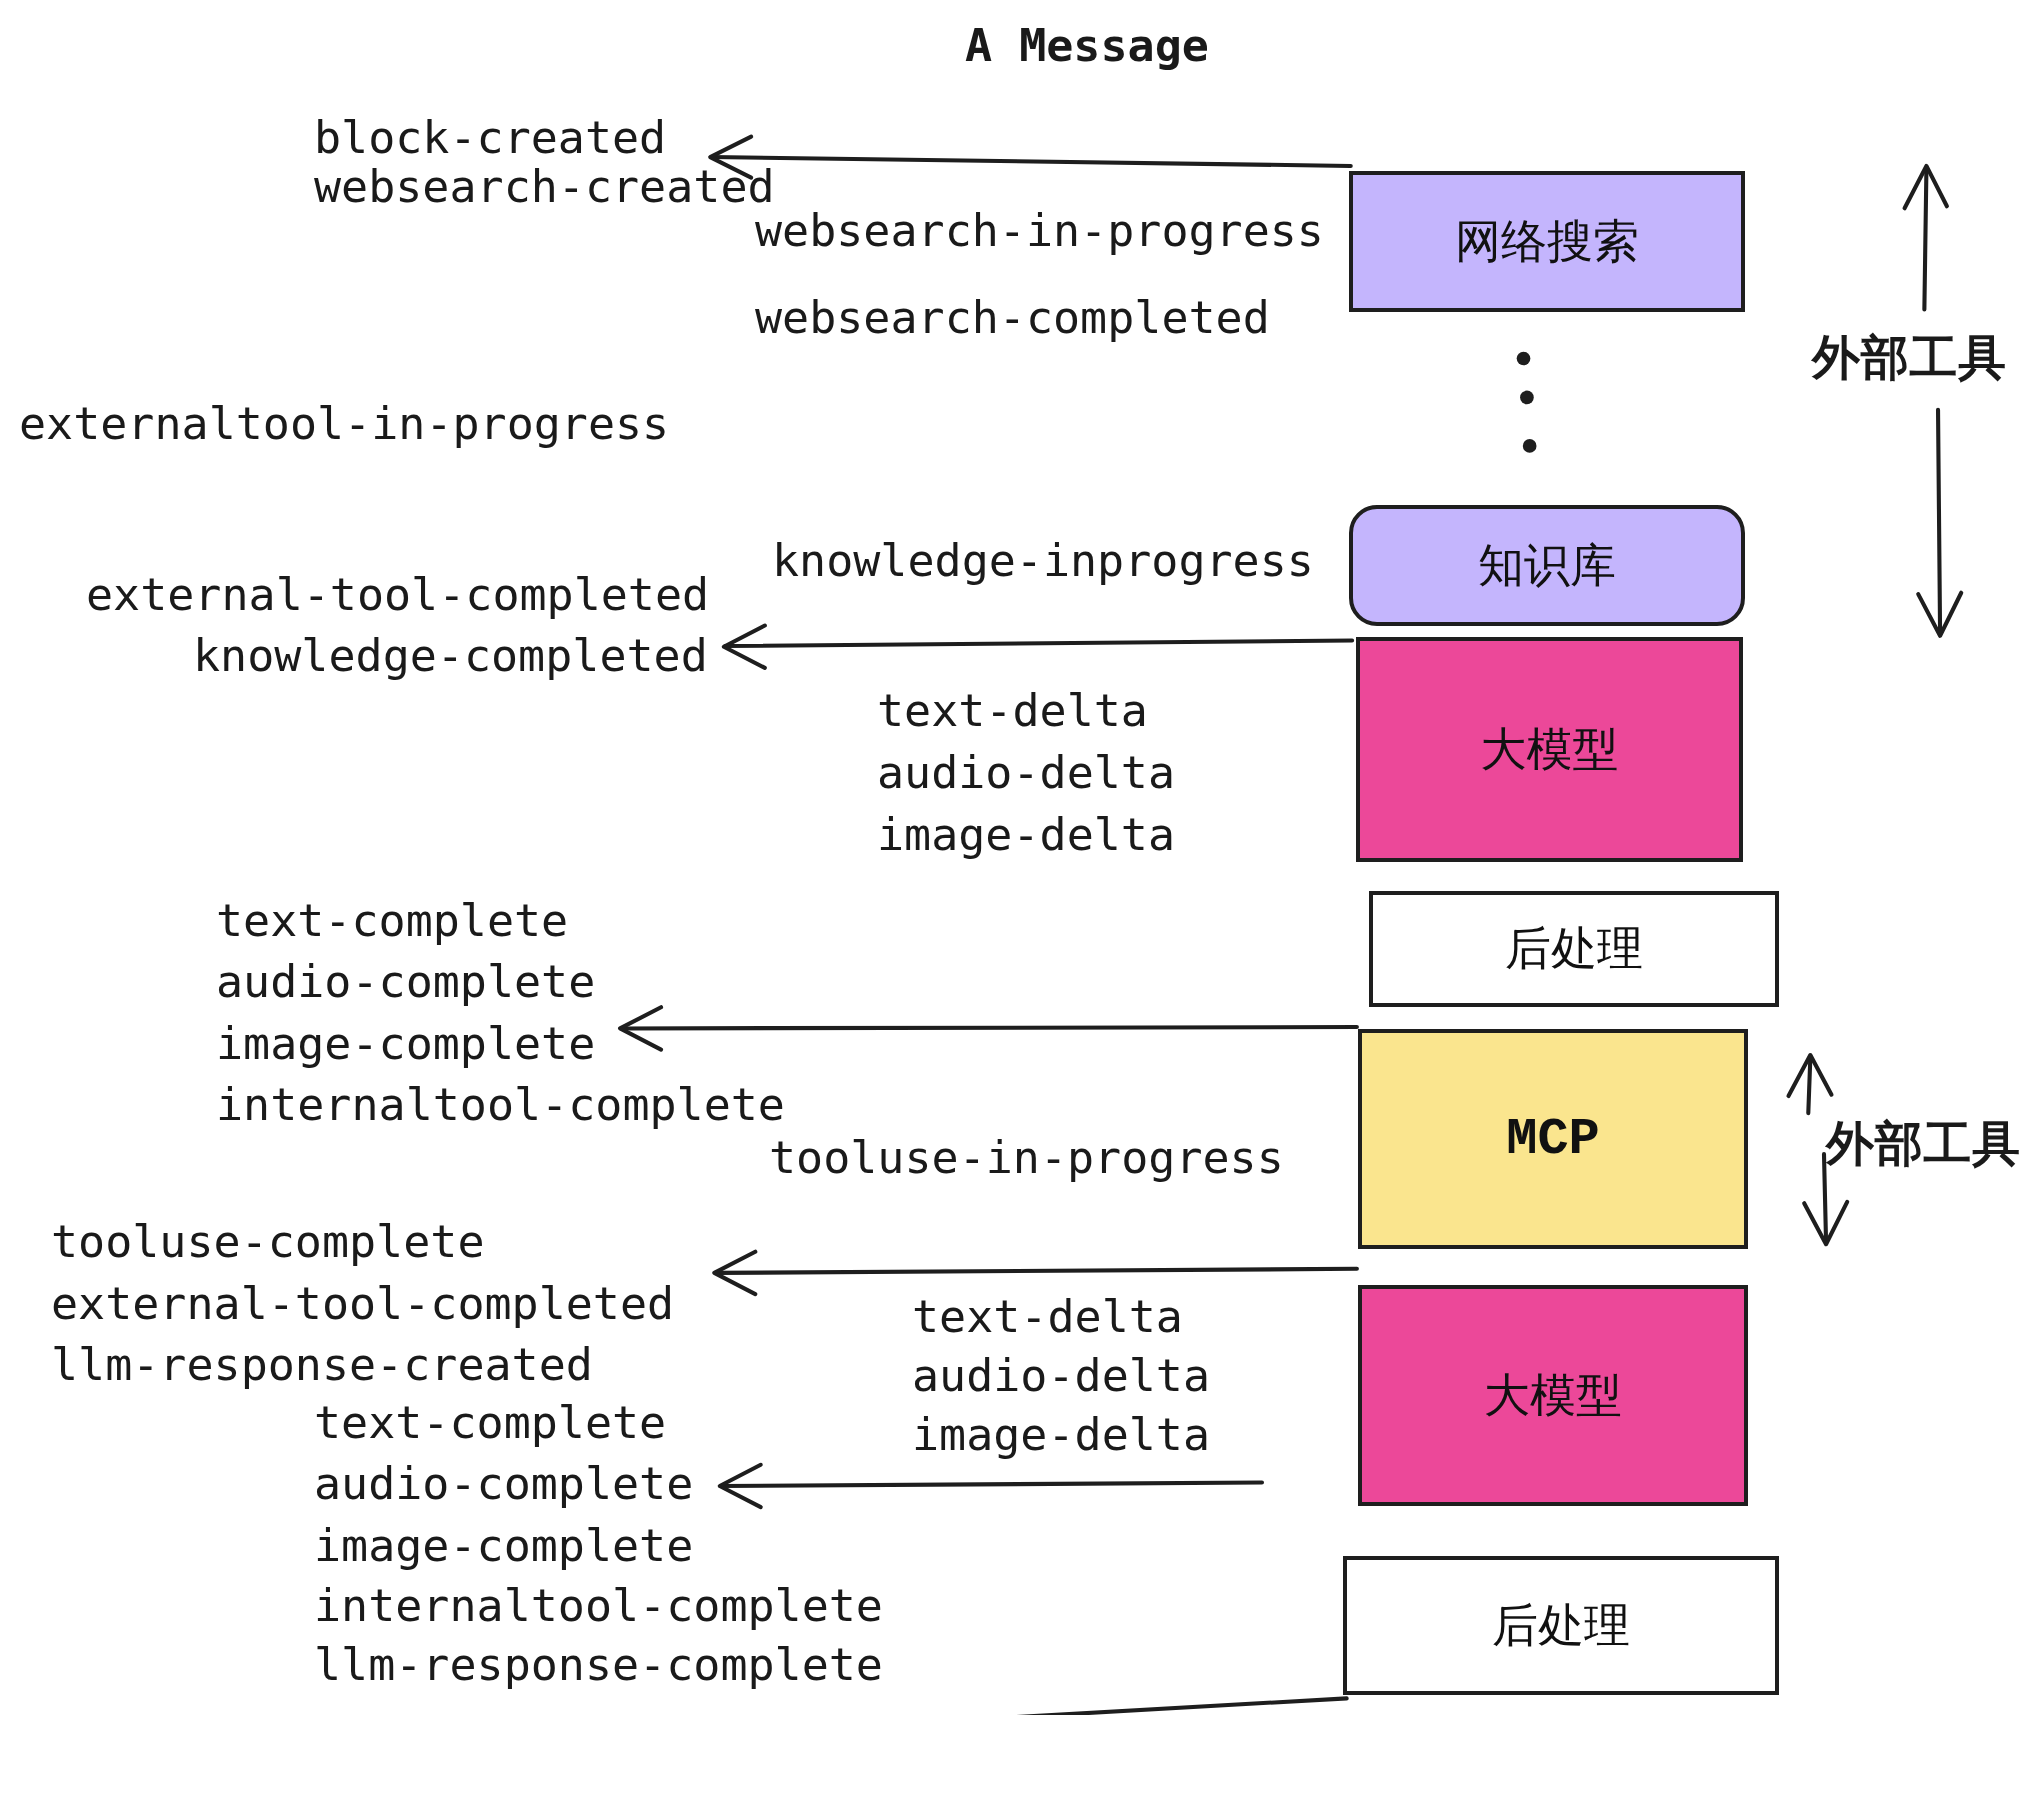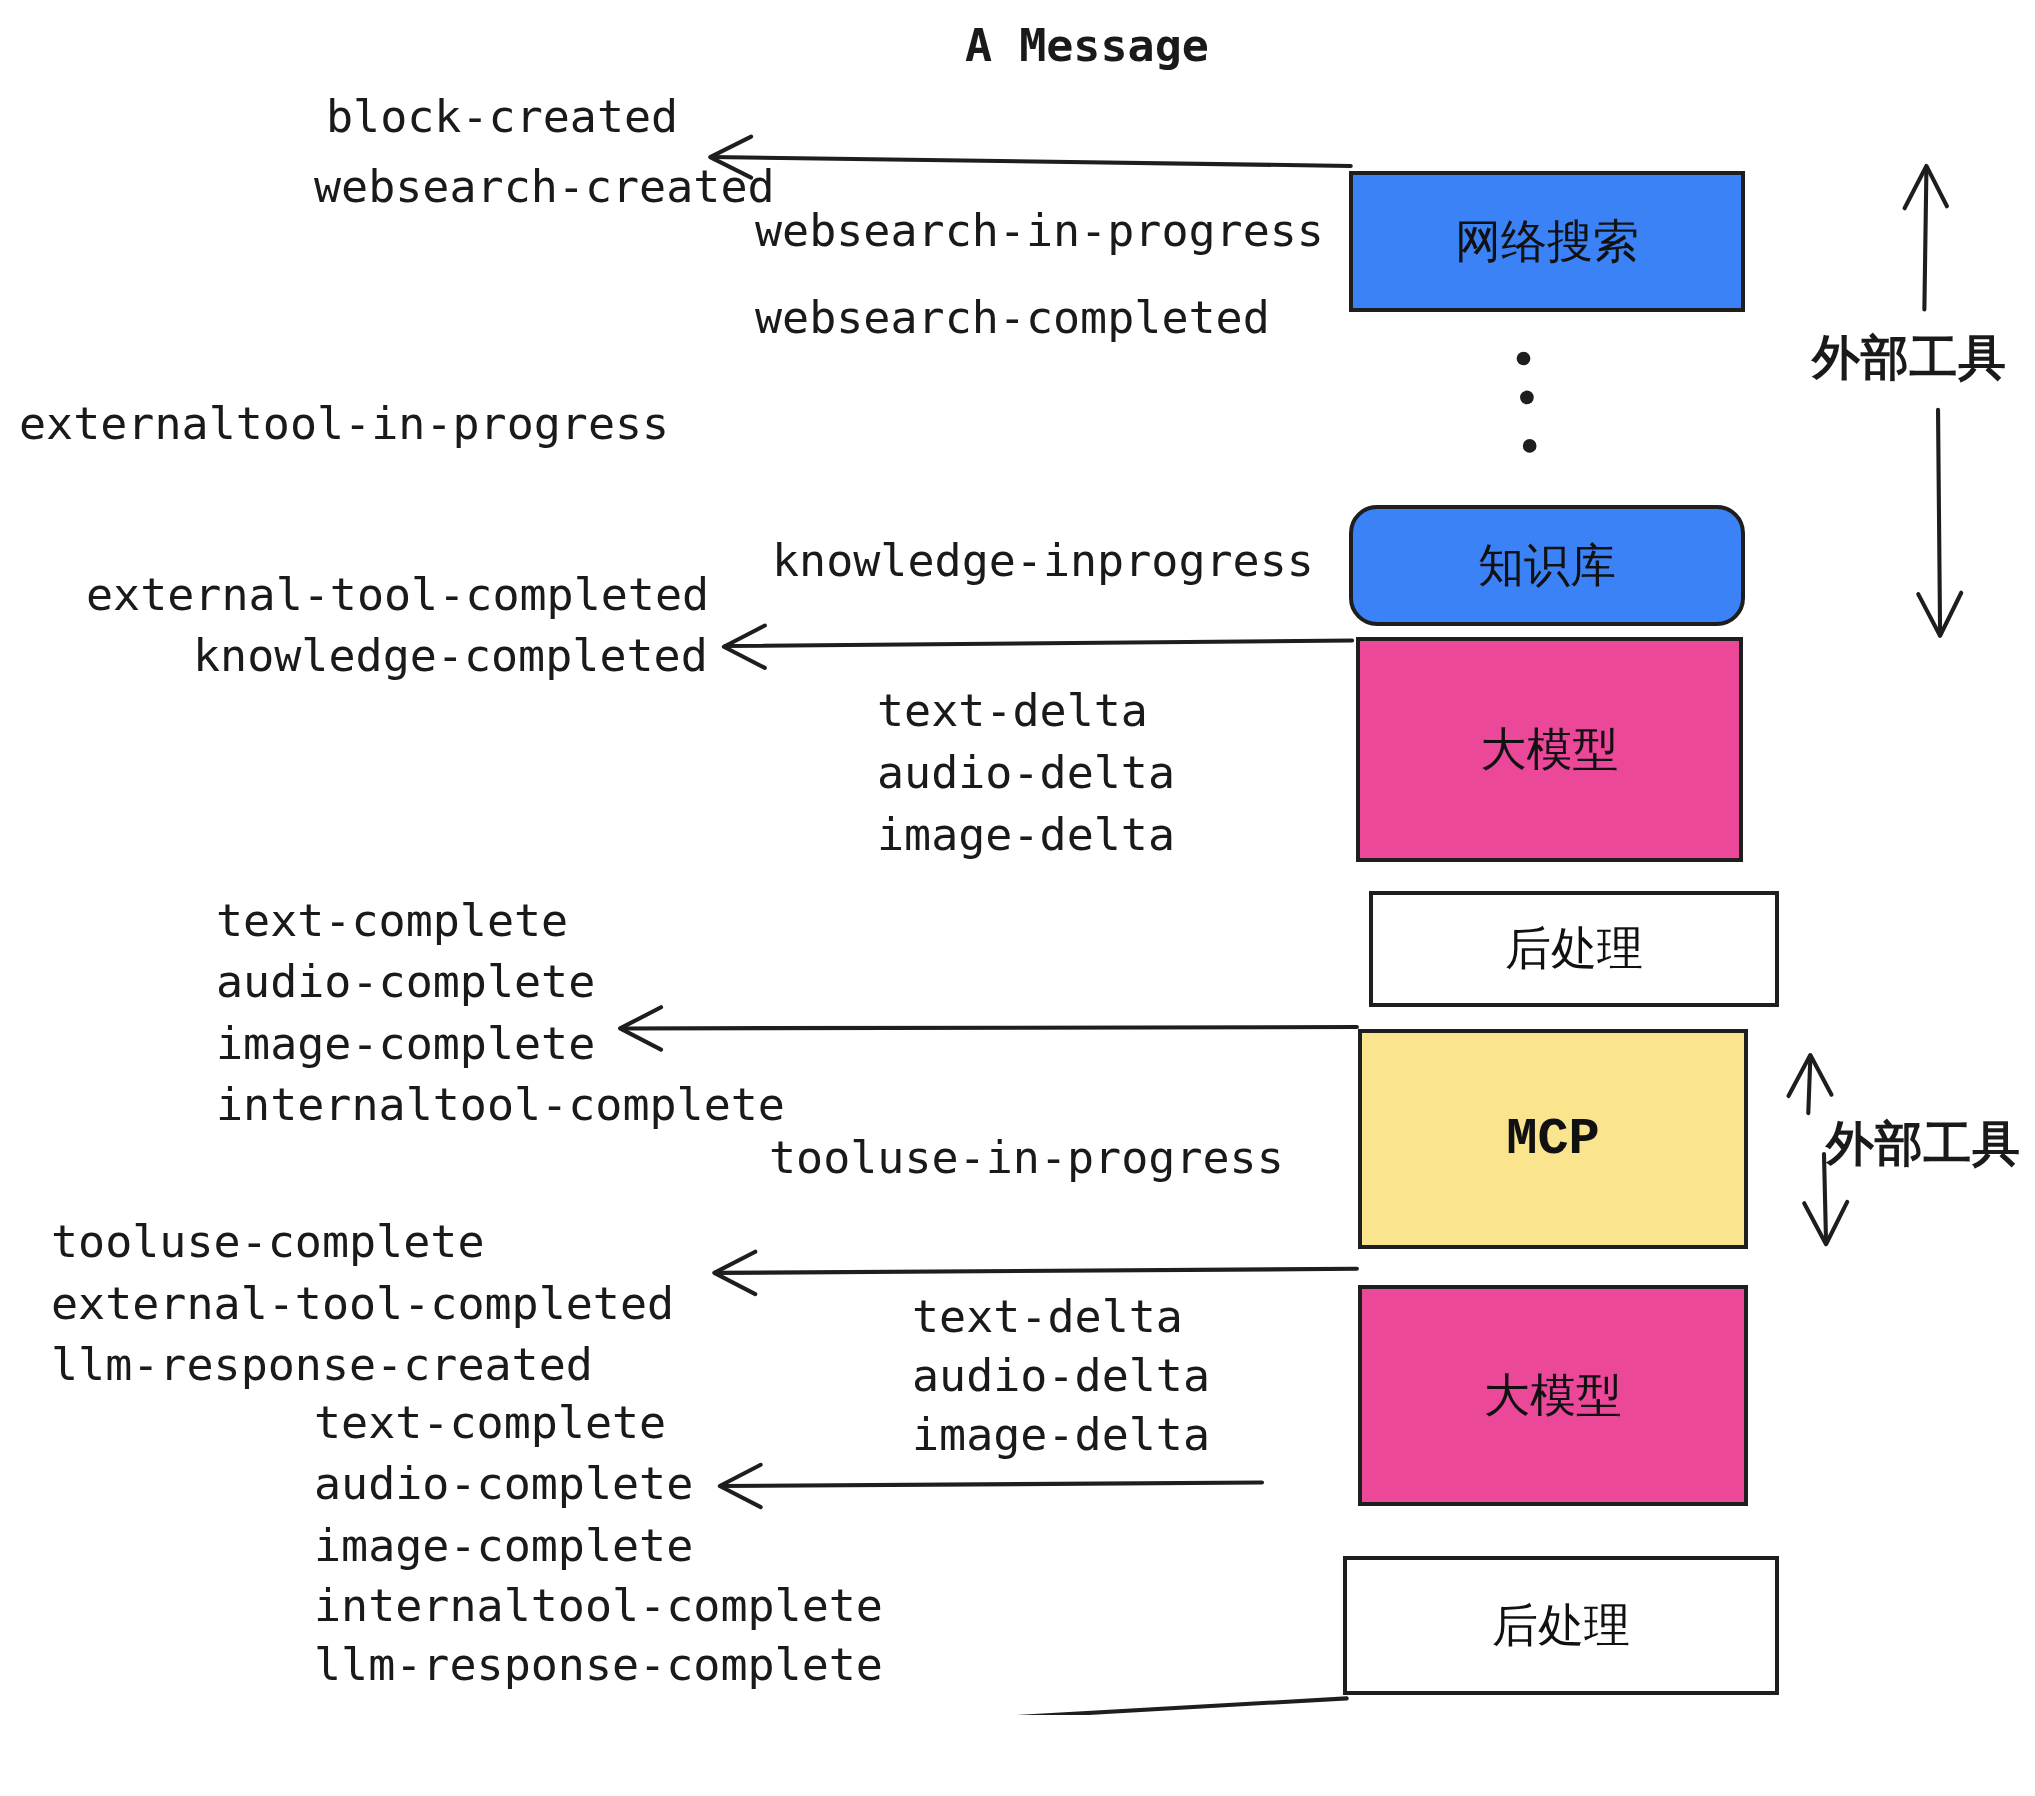--- a/index.html
+++ b/index.html
@@ -24,21 +24,21 @@
     font-family:"DejaVu Sans Mono", monospace;
   }
   .box{
     position:absolute;
     border:4.1px solid #1e1e1e;
     display:flex;align-items:center;justify-content:center;
     font-family:"DejaVu Sans","Liberation Sans",sans-serif;
     font-size:46px;color:#111111;
     box-sizing:border-box;
   }
-  .box.pink{background:#3b82f6;}
+  .box.pink{background:#c4b5fd;}
   .box.green{background:#ec4899;}
   .box.yellow{background:#fae58e;}
   .box.white{background:#ffffff;}
   .box.mono{font-family:Liberation Mono, monospace;font-size:52px;font-weight:bold;}
   .ext-label{
     position:absolute;
     font-family:"DejaVu Sans","Liberation Sans",sans-serif;
     font-size:48px;font-weight:bold;color:#1a1a1a;
     white-space:nowrap;letter-spacing:0.7px;
   }
@@ -111,21 +111,21 @@
   <div class="box pink" style="left:1349px;top:505px;width:396px;height:121px;border-radius:28px;">知识库</div>
   <div class="box green" style="left:1356px;top:637px;width:387px;height:225px;">大模型</div>
   <div class="box white" style="left:1369px;top:891px;width:410px;height:116px;">后处理</div>
   <div class="box yellow mono" style="left:1358px;top:1029px;width:390px;height:220px;">MCP</div>
   <div class="box green" style="left:1358px;top:1285px;width:390px;height:221px;">大模型</div>
   <div class="box white" style="left:1343px;top:1556px;width:436px;height:139px;">后处理</div>
 
   <div class="ext-label" style="left:1812px;top:326px;">外部工具</div>
   <div class="ext-label" style="left:1826px;top:1112px;">外部工具</div>
 
-  <div class="ev" style="left:314px;top:93px;margin-left:12px;">block-created</div>
+  <div class="ev" style="left:314px;top:114px;">block-created</div>
   <div class="ev" style="left:314px;top:163px;">websearch-created</div>
   <div class="ev" style="left:755px;top:207px;text-align:center;">websearch-in-progress</div>
   <div class="ev" style="left:755px;top:294px;">websearch-completed</div>
   <div class="ev" style="left:19px;top:400px;">externaltool-in-progress</div>
   <div class="ev" style="left:772px;top:537px;">knowledge-inprogress</div>
   <div class="ev" style="left:86px;top:571px;">external-tool-completed</div>
   <div class="ev" style="left:193px;top:632px;">knowledge-completed</div>
   <div class="ev" style="left:877px;top:687px;">text-delta</div>
   <div class="ev" style="left:877px;top:749px;">audio-delta</div>
   <div class="ev" style="left:877px;top:811px;">image-delta</div>

